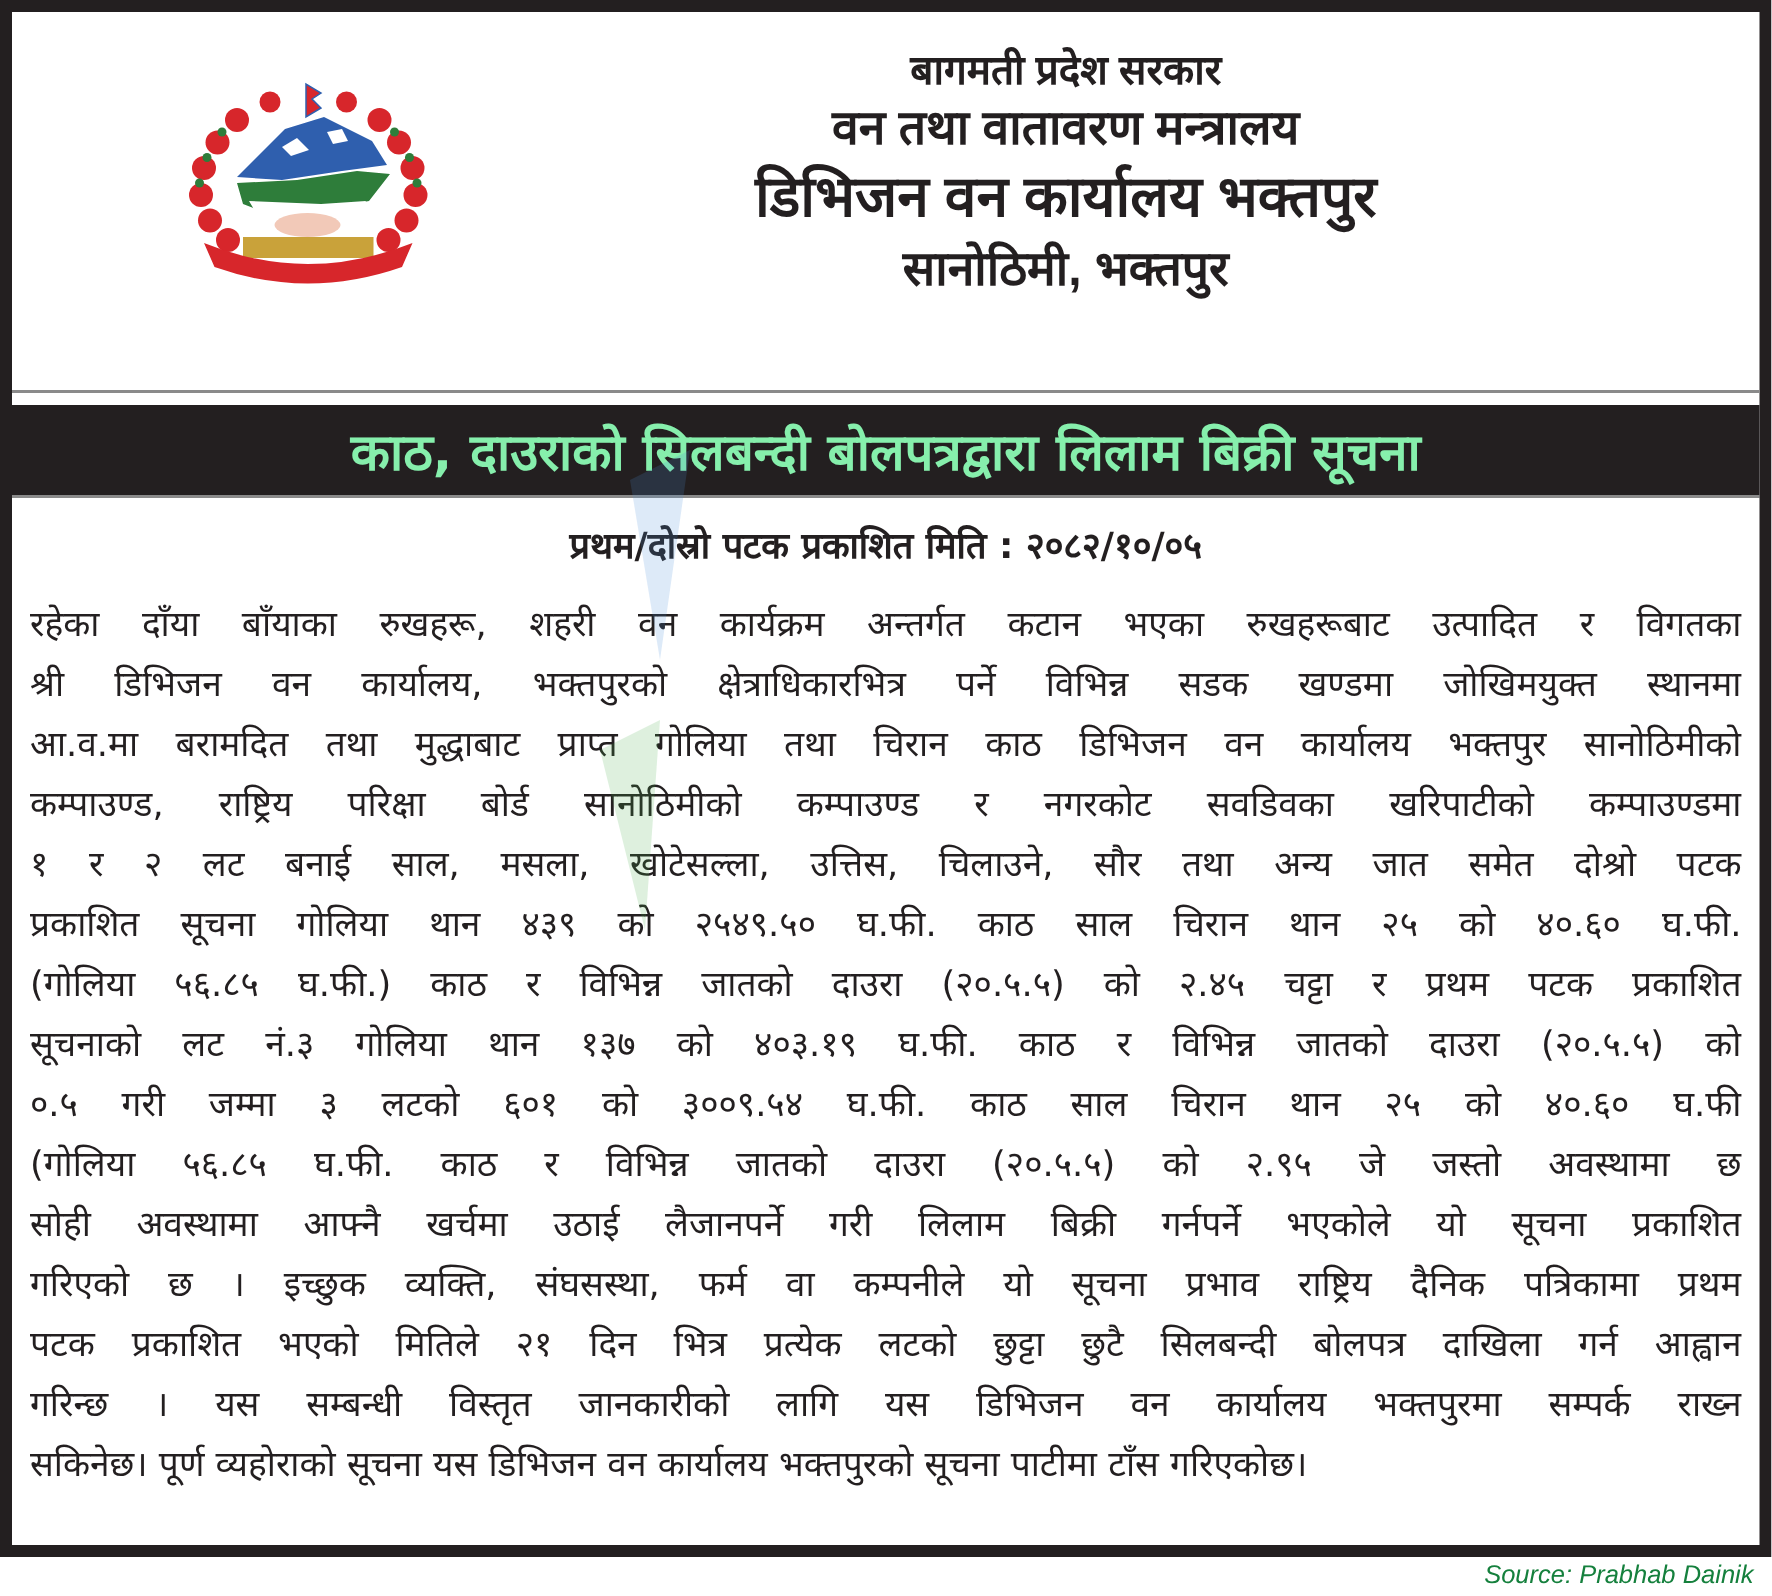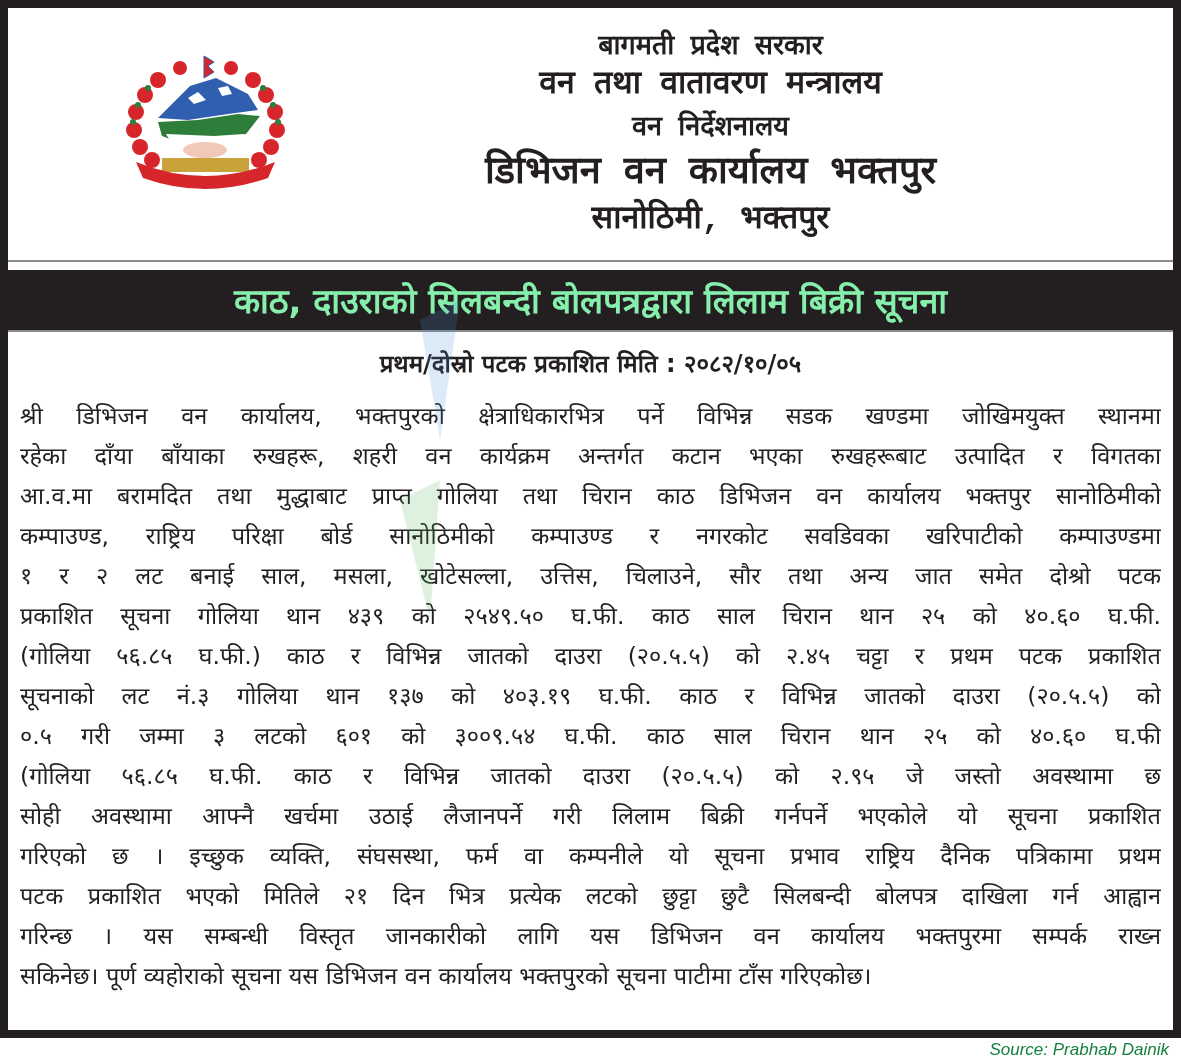--- a/index.html
+++ b/index.html
@@ -17,21 +17,21 @@
     border-bottom: 2px solid #8a8a8a;
   }
   .emblem {
     position: absolute; left: 110px; top: 42px; width: 175px; height: 145px;
   }
   .header-lines {
     position: absolute; left: 300px; right: 60px; top: 22px;
     text-align: center;
   }
   .hl {
-    font-family: Liberation Mono, monospace; font-weight: bold;
+    font-family: Liberation Sans, sans-serif; font-weight: bold;
     color: #231f20; line-height: 1;
   }
   .hl1 { font-size: 27px; margin-top: 4px; }
   .hl2 { font-size: 32px; margin-top: 8px; }
   .hl3 { font-size: 27px; margin-top: 14px; }
   .hl4 { font-size: 38px; margin-top: 12px; }
   .hl5 { font-size: 32px; margin-top: 12px; }
   .title-bar {
     position: absolute; left: 0; right: 0; top: 262px; height: 60px;
     background: #231f20; color: #86efac;
@@ -102,39 +102,38 @@
 
         <ellipse cx="87" cy="100" rx="22" ry="8" fill="#f2c9b8"></ellipse>
 
         <rect x="44" y="108" width="87" height="14" fill="#c9a23a"></rect>
         <path d="M18 112 Q87 140 157 112 L150 128 Q87 150 25 128 Z" fill="#d7262b"></path>
       </svg>
     </div>
     <div class="header-lines">
       <div class="hl hl1">बागमती प्रदेश सरकार</div>
       <div class="hl hl2">वन तथा वातावरण मन्त्रालय</div>
-      <div class="hl hl3">वन निर्देशनालय</div>
       <div class="hl hl4">डिभिजन वन कार्यालय भक्तपुर</div>
       <div class="hl hl5">सानोठिमी, भक्तपुर</div>
     </div>
   </div>
 
   <div class="title-bar">
     <span>काठ, दाउराको सिलबन्दी बोलपत्रद्वारा लिलाम बिक्री सूचना</span>
   </div>
 
   <div class="pubdate">
     <span>प्रथम/दोस्रो पटक प्रकाशित मिति</span>
     <span>:</span>
     <span>२०८२/१०/०५</span>
   </div>
 
   <div class="body-text">
+    <span class="body-line">रहेका दाँया बाँयाका रुखहरू, शहरी वन कार्यक्रम अन्तर्गत कटान भएका रुखहरूबाट उत्पादित र विगतका</span>
     <span class="body-line">श्री डिभिजन वन कार्यालय, भक्तपुरको क्षेत्राधिकारभित्र पर्ने विभिन्न सडक खण्डमा जोखिमयुक्त स्थानमा</span>
-    <span class="body-line">रहेका दाँया बाँयाका रुखहरू, शहरी वन कार्यक्रम अन्तर्गत कटान भएका रुखहरूबाट उत्पादित र विगतका</span>
     <span class="body-line">आ.व.मा बरामदित तथा मुद्धाबाट प्राप्त गोलिया तथा चिरान काठ डिभिजन वन कार्यालय भक्तपुर सानोठिमीको</span>
     <span class="body-line">कम्पाउण्ड, राष्ट्रिय परिक्षा बोर्ड सानोठिमीको कम्पाउण्ड र नगरकोट सवडिवका खरिपाटीको कम्पाउण्डमा</span>
     <span class="body-line">१ र २ लट बनाई साल, मसला, खोटेसल्ला, उत्तिस, चिलाउने, सौर तथा अन्य जात समेत दोश्रो पटक</span>
     <span class="body-line">प्रकाशित सूचना गोलिया थान ४३९ को २५४९.५० घ.फी. काठ साल चिरान थान २५ को ४०.६० घ.फी.</span>
     <span class="body-line">(गोलिया ५६.८५ घ.फी.) काठ र विभिन्न जातको दाउरा (२०.५.५) को २.४५ चट्टा र प्रथम पटक प्रकाशित</span>
     <span class="body-line">सूचनाको लट नं.३ गोलिया थान १३७ को ४०३.१९ घ.फी. काठ र विभिन्न जातको दाउरा (२०.५.५) को</span>
     <span class="body-line">०.५ गरी जम्मा ३ लटको ६०१ को ३००९.५४ घ.फी. काठ साल चिरान थान २५ को ४०.६० घ.फी</span>
     <span class="body-line">(गोलिया ५६.८५ घ.फी. काठ र विभिन्न जातको दाउरा (२०.५.५) को २.९५ जे जस्तो अवस्थामा छ</span>
     <span class="body-line">सोही अवस्थामा आफ्नै खर्चमा उठाई लैजानपर्ने गरी लिलाम बिक्री गर्नपर्ने भएकोले यो सूचना प्रकाशित</span>
     <span class="body-line">गरिएको छ । इच्छुक व्यक्ति, संघसस्था, फर्म वा कम्पनीले यो सूचना प्रभाव राष्ट्रिय दैनिक पत्रिकामा प्रथम</span>

